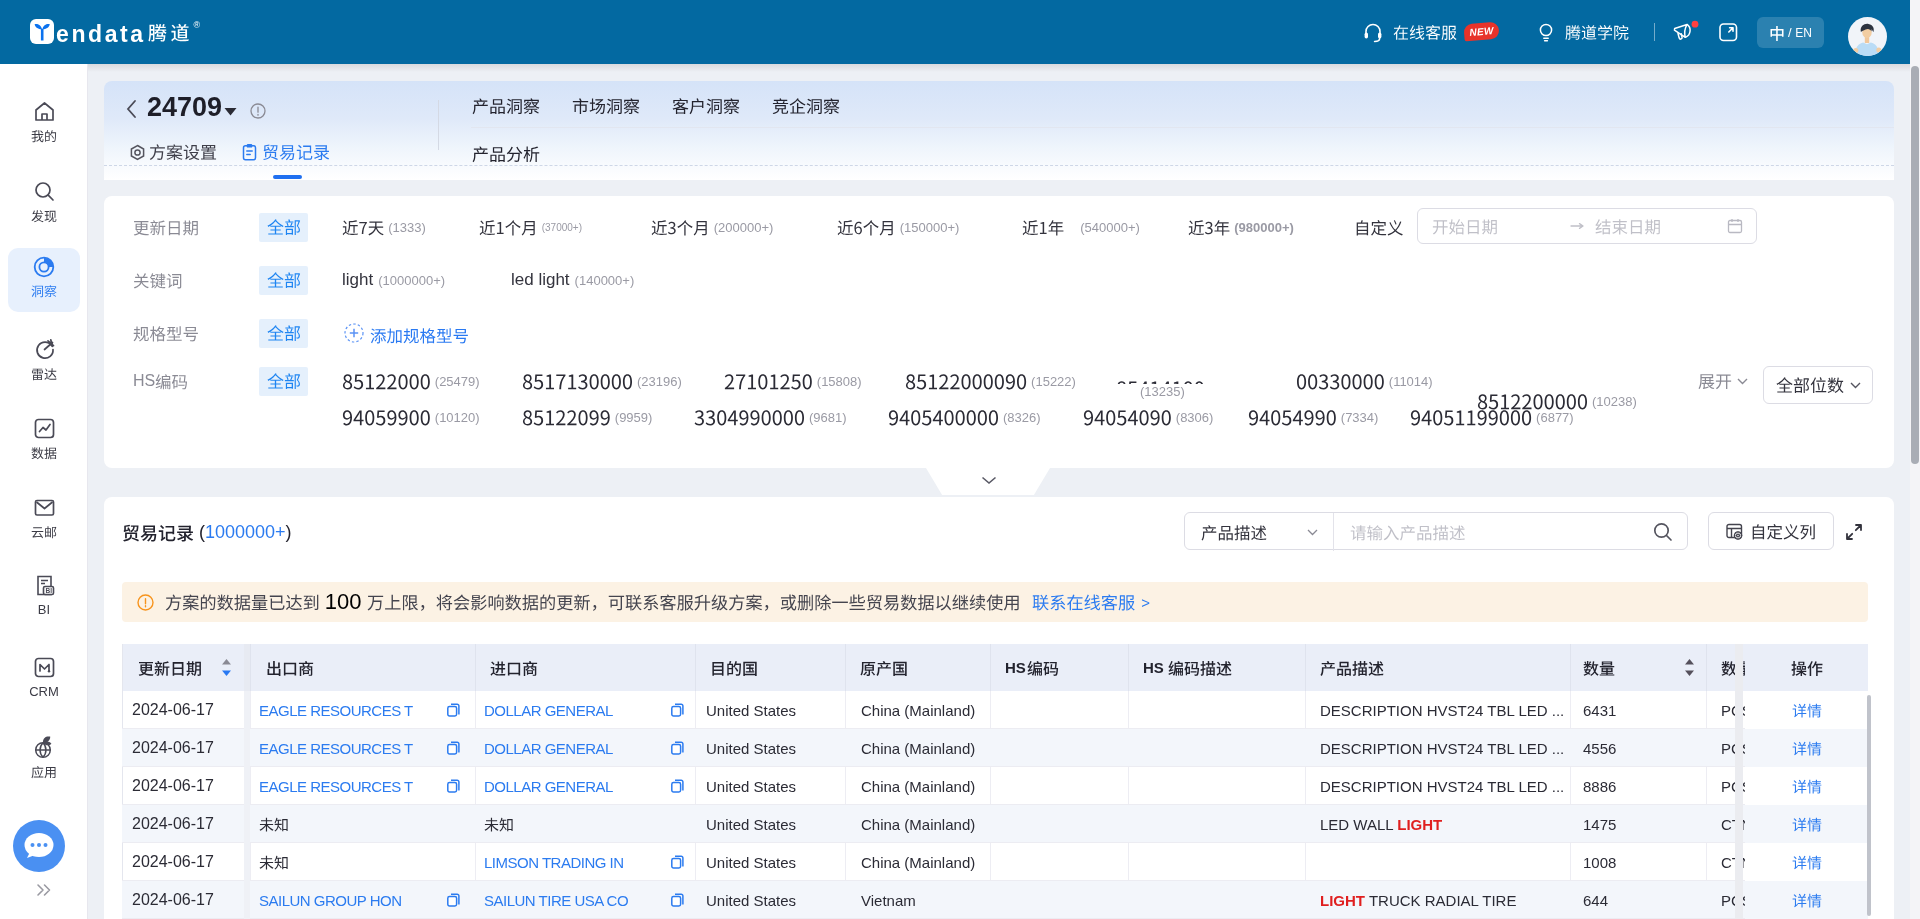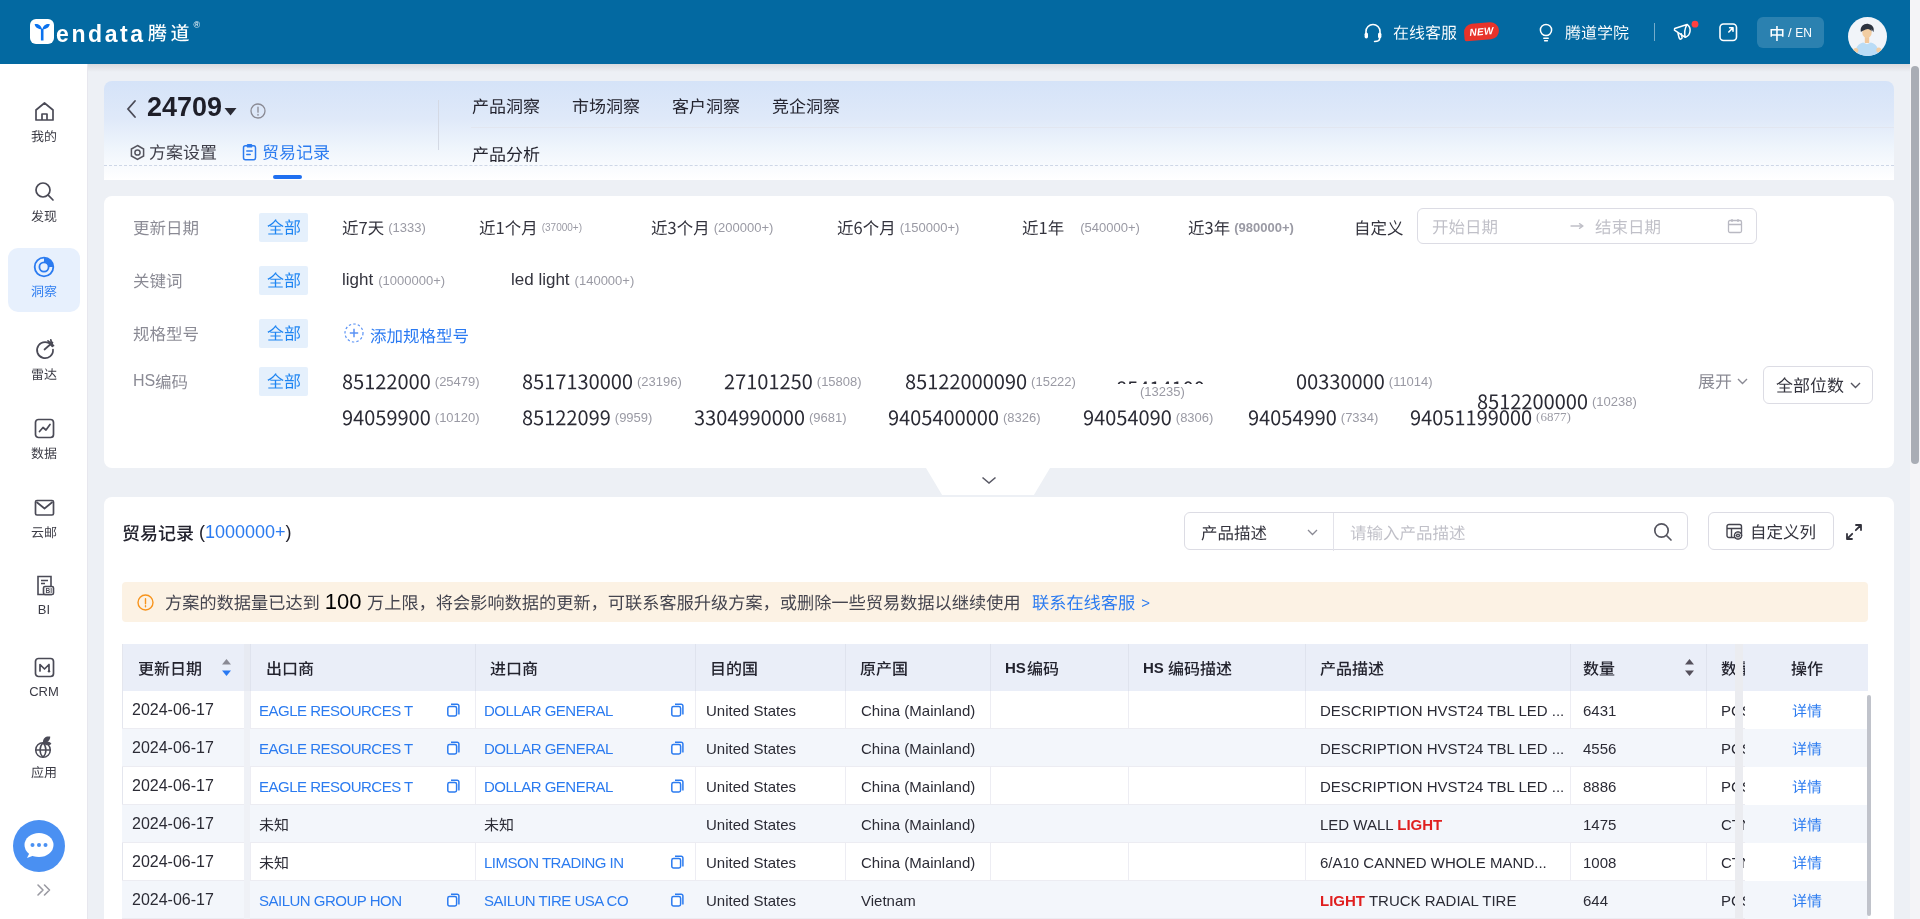--- a/index.html
+++ b/index.html
@@ -716,21 +716,21 @@
         <use href="#q80" transform="translate(11.1 23.2) scale(0.02 -0.02)"></use>
         <use href="#q78" transform="translate(22.2 23.2) scale(0.02 -0.02)"></use>
         <use href="#q76" transform="translate(33.3 23.2) scale(0.02 -0.02)"></use>
         <use href="#q80" transform="translate(44.4 23.2) scale(0.02 -0.02)"></use>
         <use href="#q79" transform="translate(55.5 23.2) scale(0.02 -0.02)"></use>
         <use href="#q79" transform="translate(66.6 23.2) scale(0.02 -0.02)"></use>
         <use href="#q78" transform="translate(77.7 23.2) scale(0.02 -0.02)"></use>
       </svg>
       <span style="font-size:13px;color:#9a9aa4;margin-left:4px;">(7334)</span>
     </div>
-    <div style="position:absolute;left:1306px;top:208px;height:26px;display:flex;align-items:center;font-family:Liberation Serif, serif;">
+    <div style="position:absolute;left:1306px;top:208px;height:26px;display:flex;align-items:center;">
       <svg width="122.1" height="29.6" style="vertical-align:-6.4px;" fill="#2b2b35">
         <use href="#q79" transform="translate(0.0 23.2) scale(0.02 -0.02)"></use>
         <use href="#q80" transform="translate(11.1 23.2) scale(0.02 -0.02)"></use>
         <use href="#q78" transform="translate(22.2 23.2) scale(0.02 -0.02)"></use>
         <use href="#q76" transform="translate(33.3 23.2) scale(0.02 -0.02)"></use>
         <use href="#q51" transform="translate(44.4 23.2) scale(0.02 -0.02)"></use>
         <use href="#q51" transform="translate(55.5 23.2) scale(0.02 -0.02)"></use>
         <use href="#q79" transform="translate(66.6 23.2) scale(0.02 -0.02)"></use>
         <use href="#q79" transform="translate(77.7 23.2) scale(0.02 -0.02)"></use>
         <use href="#q78" transform="translate(88.8 23.2) scale(0.02 -0.02)"></use>
@@ -1189,23 +1189,20 @@
         <path d="M5 2.2 H11.2 a1.7 1.7 0 0 1 1.7 1.7 V12.4"></path>
         <rect x="1.8" y="4.6" width="8.8" height="9.4" rx="1.7" fill="#fff"></rect>
       </svg>
     </div>
     <div style="position:absolute;left:602px;top:346px;height:38px;display:flex;align-items:center;">
       <span style="font-size:15px;color:#2b2b35; white-space:pre">United States</span>
     </div>
     <div style="position:absolute;left:757px;top:346px;height:38px;display:flex;align-items:center;">
       <span style="font-size:15px;color:#2b2b35; white-space:pre">China (Mainland)</span>
     </div>
-    <div style="position:absolute;left:1216px;top:346px;height:38px;display:flex;align-items:center;">
-      <span style="font-size:15px;color:#2b2b35; white-space:pre">6/A10 CANNED WHOLE MAND...</span>
-    </div>
     <div style="position:absolute;left:1479px;top:346px;height:38px;display:flex;align-items:center;">
       <span style="font-size:15px;color:#2b2b35; white-space:pre">1008</span>
     </div>
     <div style="position:absolute;left:1617px;top:346px;height:38px;display:flex;align-items:center;">
       <span style="font-size:15px;color:#2b2b35; white-space:pre">CTN</span>
     </div>
     <div style="position:absolute;left:1641px;top:346px;width:123px;height:38px;background:#fff;display:flex;align-items:center;justify-content:center;">
       <svg width="30.0" height="22.2" style="vertical-align:-4.8px;" fill="#2b7bf0">
         <use href="#q140" transform="translate(0.0 17.4) scale(0.015 -0.015)"></use>
         <use href="#q141" transform="translate(15.0 17.4) scale(0.015 -0.015)"></use>

